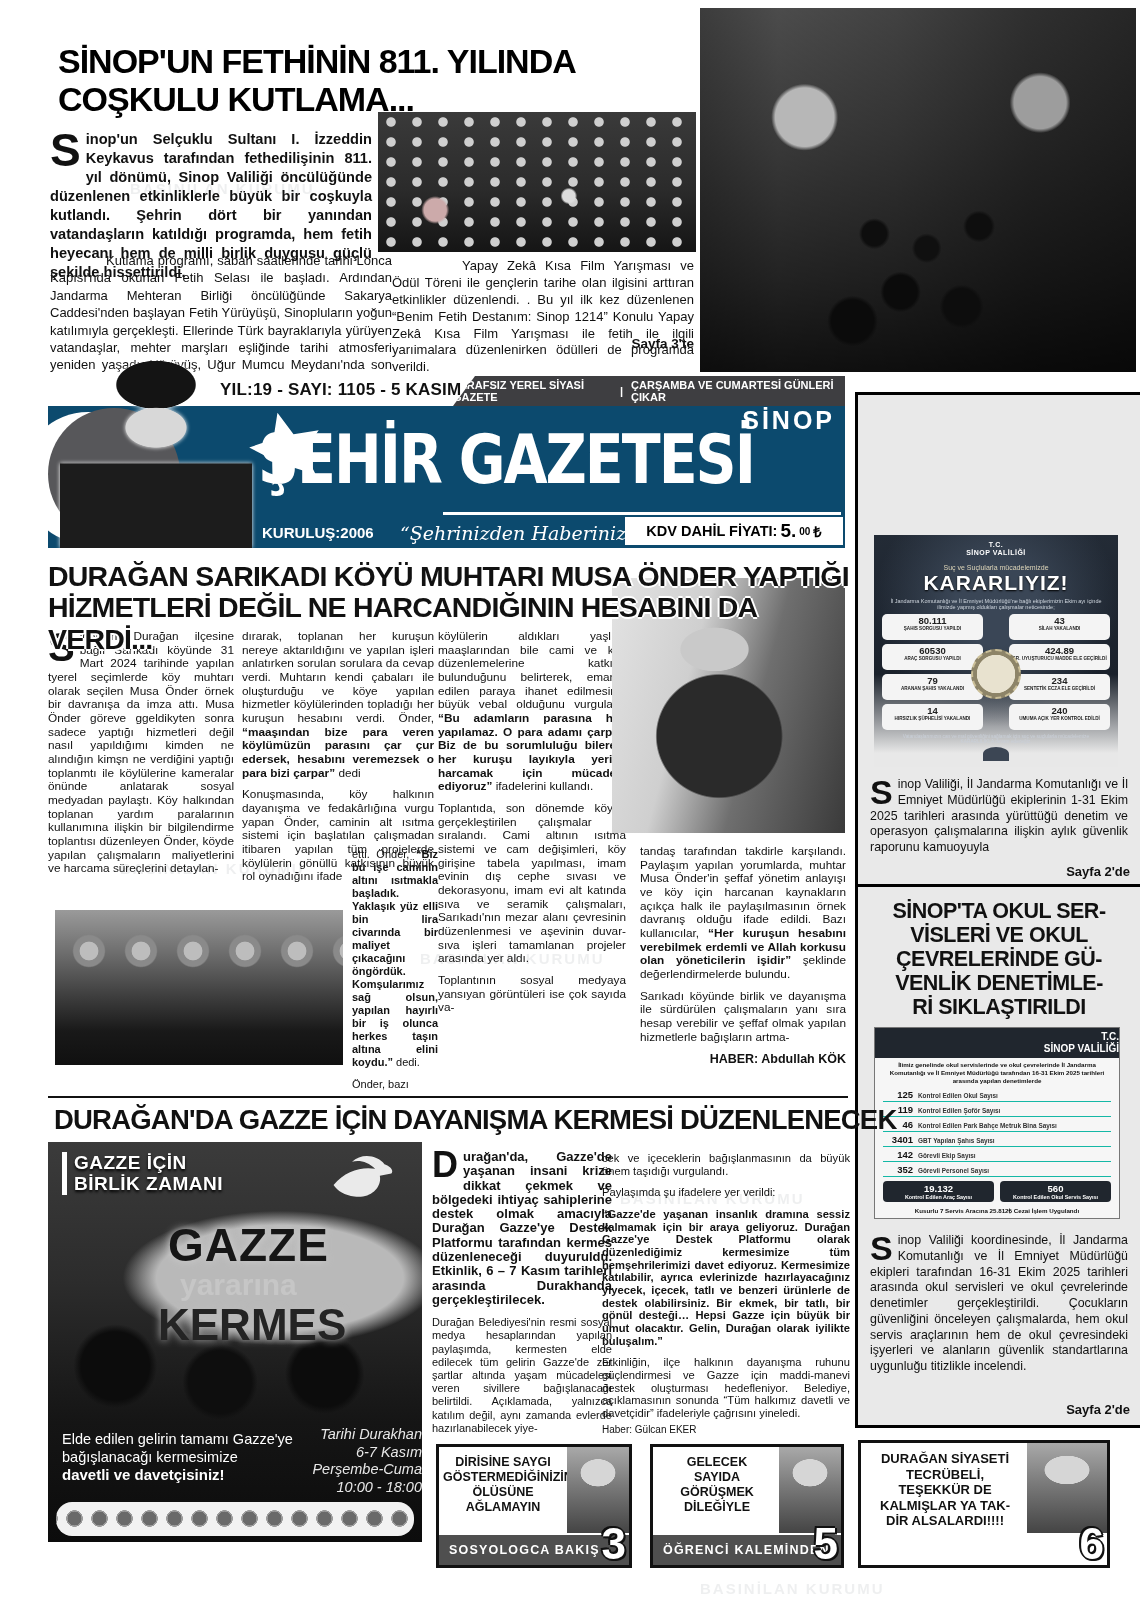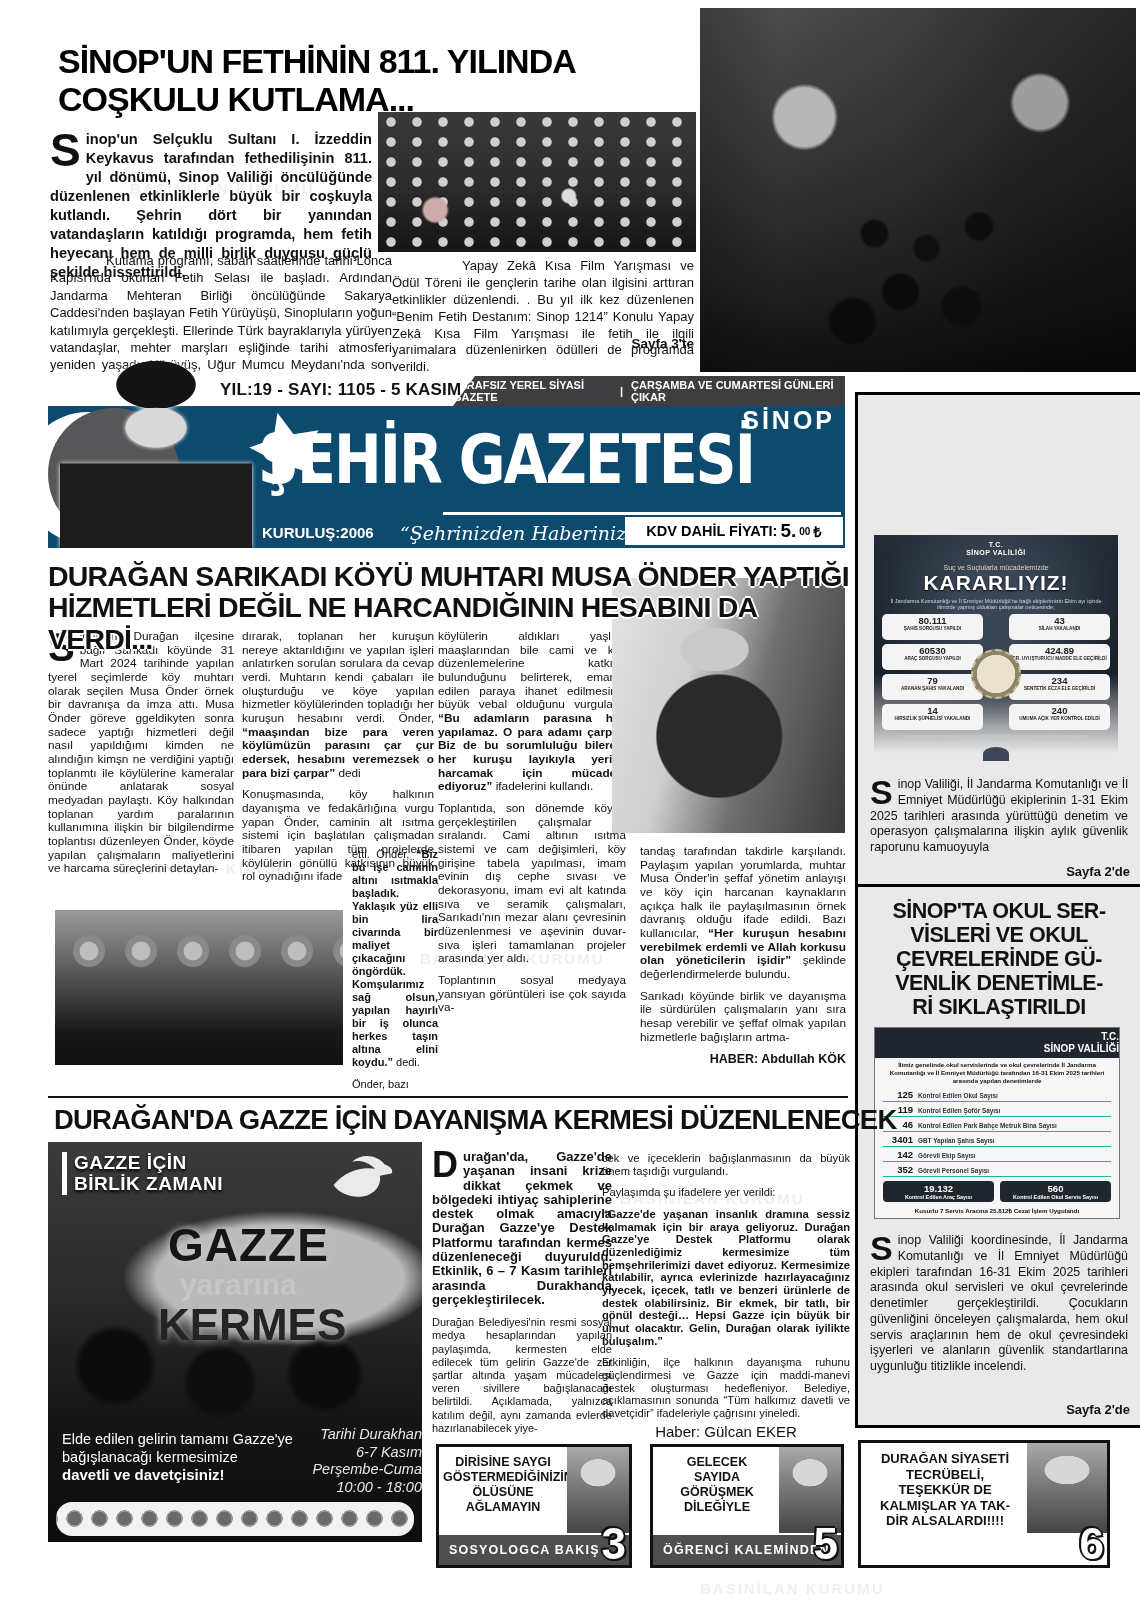--- a/index.html
+++ b/index.html
@@ -144,21 +144,21 @@
   #gz-invite .b{font-size:15px}
   #gz-event{position:absolute;right:0;top:284px;text-align:right;font-style:italic;font-size:14.5px;line-height:1.22;color:#e8e8e8}
   #gz-logos{position:absolute;left:8px;right:8px;bottom:6px;height:34px;border-radius:16px;background:#f2f2f2;
      background-image:radial-gradient(circle,#6a6a6a 0 38%,#9b9b9b 40% 46%,transparent 48%);
      background-size:25px 25px;background-position:6px 4px;background-repeat:repeat-x}
   #gz-col1{left:432px;top:1150px;width:180px}
   #gz-col1 .p1{font-size:13px;line-height:1.1;font-weight:bold;text-align:justify}
   #gz-col1 .p2{font-size:11px;line-height:1.2;text-align:justify;margin-top:9px}
   #gz-col2{left:602px;top:1152px;width:248px;font-size:11.2px;line-height:1.13;text-align:justify}
   #gz-col2 p{margin:0 0 9px}
-  #gz-byline{text-align:center;font-size:15px;margin-top:-4px}
+  #gz-byline{text-align:left;font-size:10px;margin-top:-4px}
   
   .fbox{border:3px solid #111;background:#fff;overflow:hidden}
   #fb1{left:436px;top:1444px;width:190px;height:118px}
   #fb2{left:650px;top:1444px;width:188px;height:118px}
   #fb3{left:858px;top:1440px;width:246px;height:122px}
   .fb-title{position:absolute;left:4px;top:8px;font-weight:900;font-size:12.5px;line-height:1.2;text-align:center}
   #fb1 .fb-title,#fb2 .fb-title{width:120px}
   #fb3 .fb-title{width:160px;font-size:13px}
   .fb-photo{position:absolute;right:0;top:0;width:62px;height:86px;
      background:radial-gradient(ellipse 46% 26% at 50% 30%,#d6d6d6 0 60%,transparent 62%),

